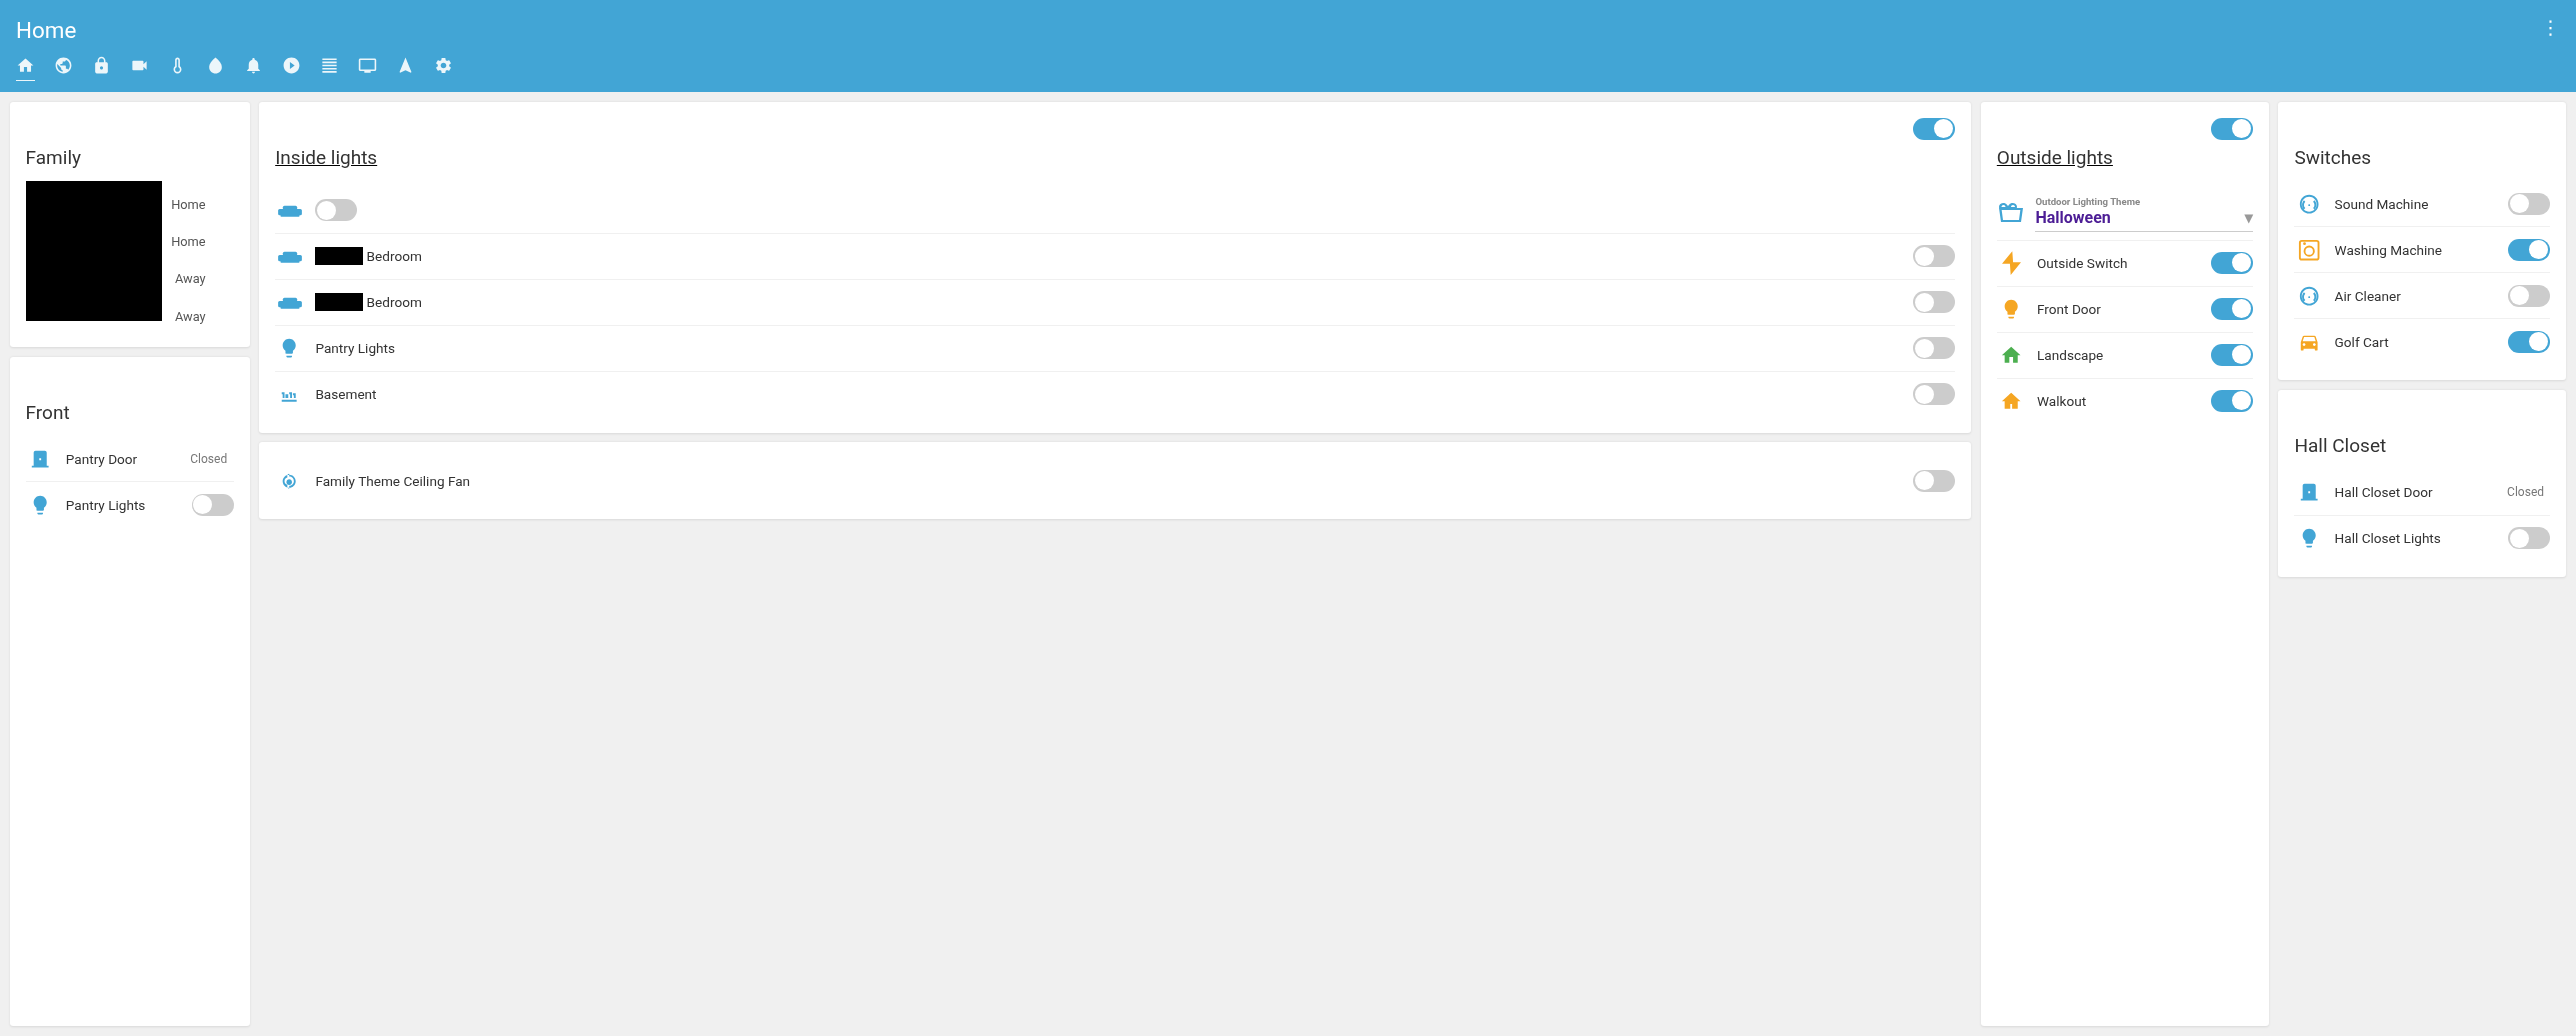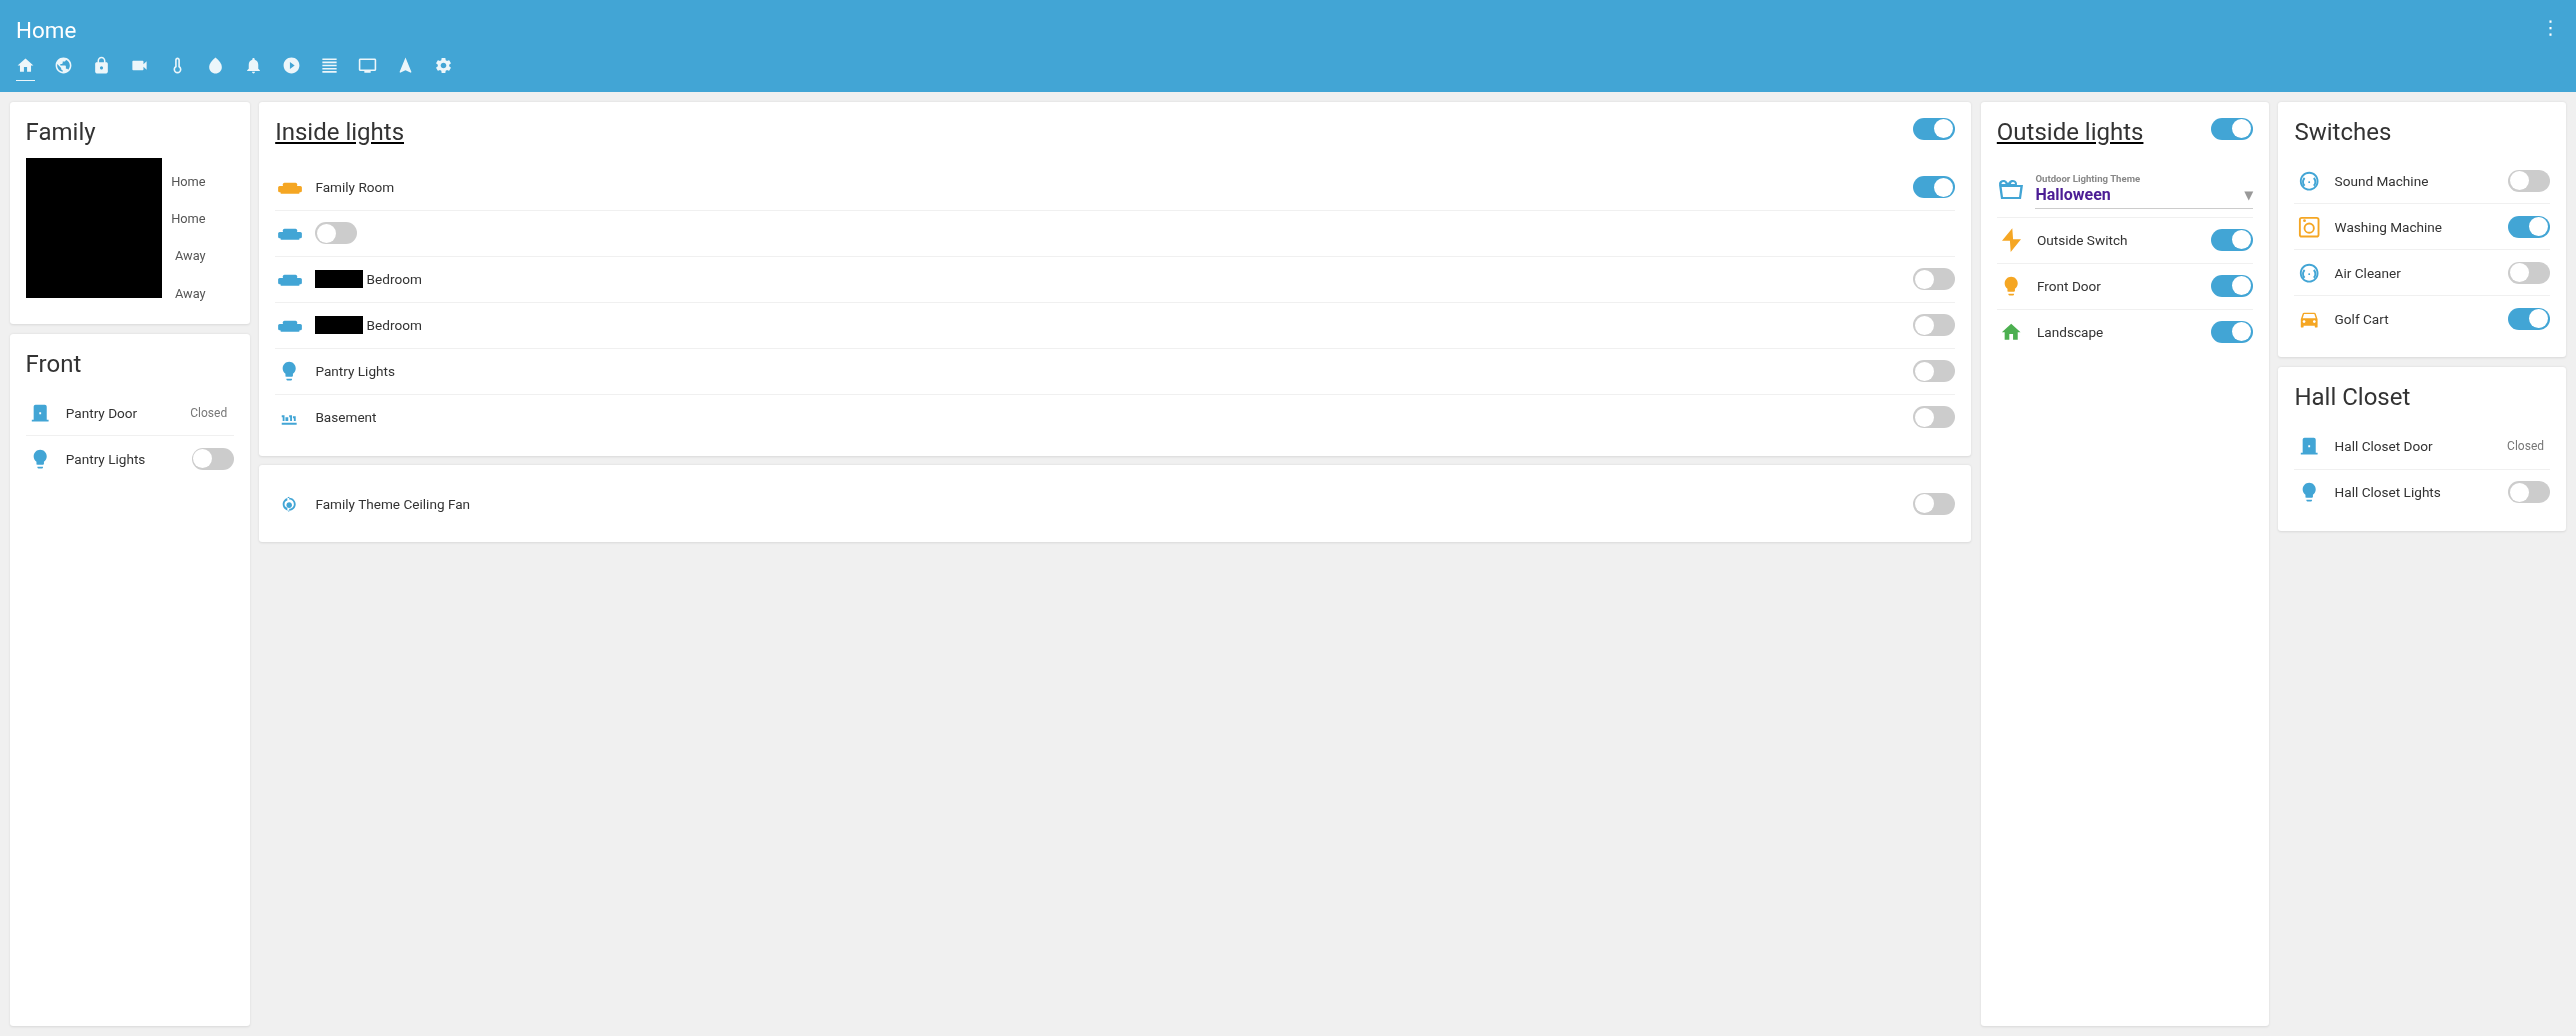--- a/index.html
+++ b/index.html
@@ -62,24 +62,25 @@
 
     
     .card {
       background: white;
       border-radius: 3.2px;
       padding: 16px;
       box-shadow: 0 0.8px 2.4px rgba(0,0,0,0.1);
     }
 
     .card-title {
-      font-size: 24px;
+      font-size: 19px;
       font-weight: 400;
       color: #333;
       margin-bottom: 12.8px;
+      margin-top: 28px;
     }
 
     
     .col-left { width: 240px; flex-shrink: 0; display: flex; flex-direction: column; gap: 9.6px; }
     .col-main { flex: 1; display: flex; flex-direction: column; gap: 9.6px; }
     .col-outside { width: 288px; flex-shrink: 0; }
     .col-right { width: 288px; flex-shrink: 0; display: flex; flex-direction: column; gap: 9.6px; }
 
     
     .family-image {
@@ -307,31 +308,20 @@
   </div>
 
   <div class="col-main">
 
     <div class="card">
       <div class="section-header">
         <div class="card-title">Inside lights</div>
         <div class="toggle on"></div>
       </div>
 
-      <div class="device-row">
-        <div class="device-icon">
-          <svg width="24" height="19" viewBox="0 0 30 24" fill="#f5a623">
-              <rect x="0" y="10" width="30" height="8" rx="2"></rect>
-              <rect x="3" y="14" width="24" height="6" rx="1" fill="#f5a623"></rect>
-              <rect x="6" y="6" width="18" height="6" rx="2" fill="#f5a623"></rect>
-            </svg>
-        </div>
-        <div class="device-name">Family Room</div>
-        <div class="toggle on"></div>
-      </div>
 
       <div class="device-row">
         <div class="device-icon">
           <svg width="24" height="19" viewBox="0 0 30 24" fill="#42a5d5">
               <rect x="0" y="10" width="30" height="8" rx="2"></rect>
               <rect x="3" y="14" width="24" height="6" rx="1"></rect>
               <rect x="6" y="6" width="18" height="6" rx="2"></rect>
             </svg>
         </div>
         <div class="toggle off"></div>
@@ -448,20 +438,30 @@
       <div class="device-row">
         <div class="device-icon">
           <svg width="22.4" height="22.4" viewBox="0 0 24 24" fill="#4caf50">
               <path d="M10 20v-6h4v6h5v-8h3L12 3 2 12h3v8z"></path>
             </svg>
         </div>
         <div class="device-name">Landscape</div>
         <div class="toggle on"></div>
       </div>
 
+      <div class="device-row">
+        <div class="device-icon">
+          <svg width="22.4" height="22.4" viewBox="0 0 24 24" fill="#f5a623">
+              <path d="M12 3L2 12h3v8h6v-5h2v5h6v-8h3L12 3z"></path>
+              <circle cx="12" cy="6" r="2"></circle>
+            </svg>
+        </div>
+        <div class="device-name">Walkout</div>
+        <div class="toggle on"></div>
+      </div>
 
     </div>
   </div>
 
   <div class="col-right">
 
     <div class="card">
       <div class="card-title">Switches</div>
 
       <div class="device-row">

